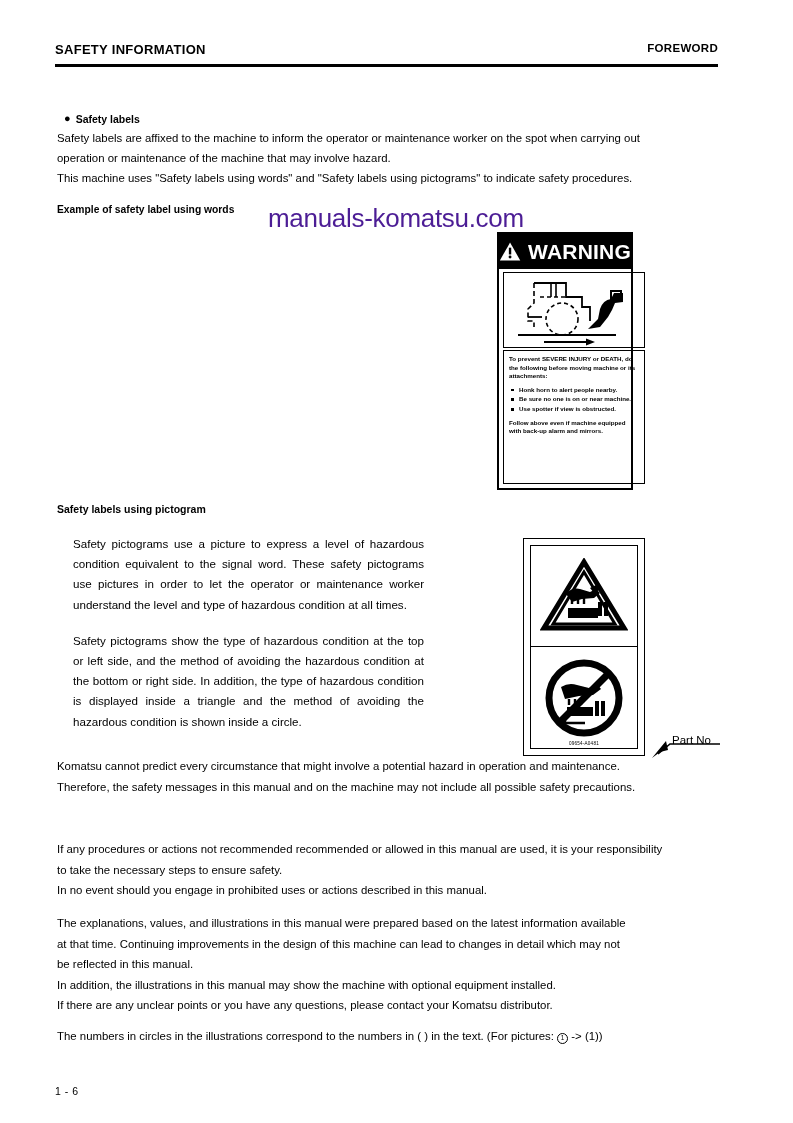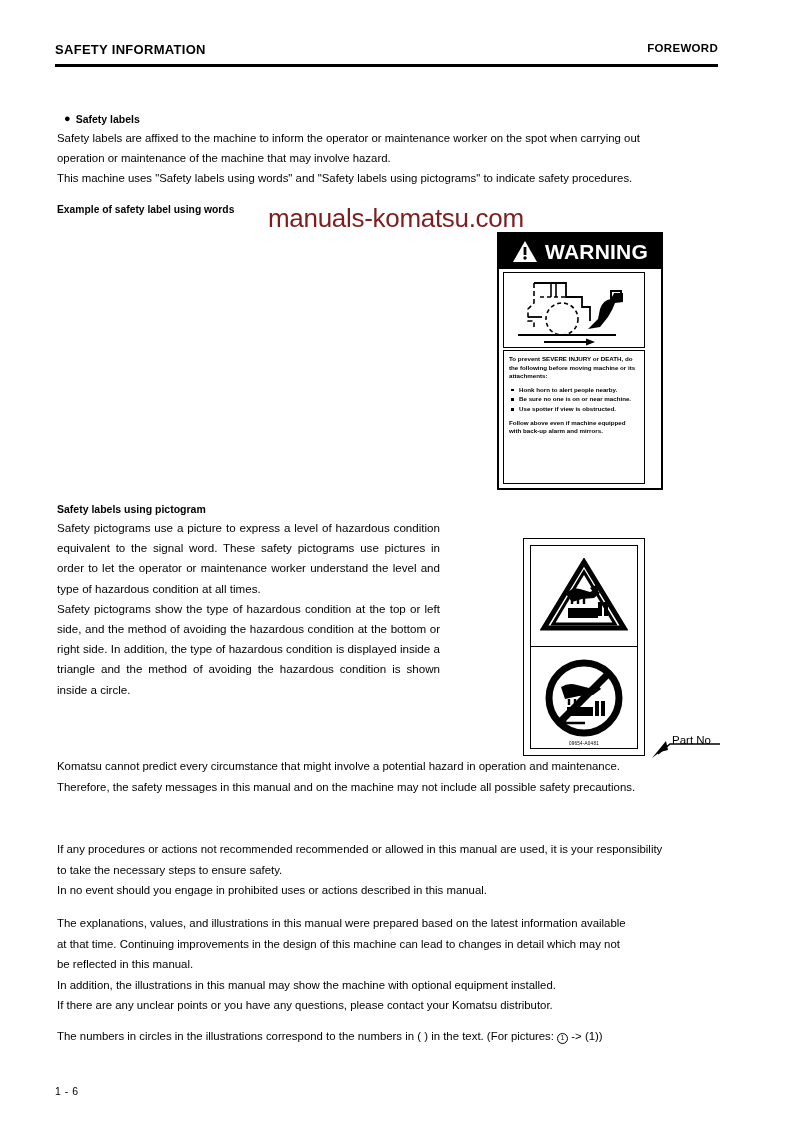--- a/index.html
+++ b/index.html
@@ -89,29 +89,29 @@
     font-weight: bold;
     text-align: right;
   }
 
   .watermark {
     position: absolute;
     left: 268px;
     top: 203px;
     font-size: 26px;
     letter-spacing: -0.3px;
-    color: #7f1d1d;
+    color: #4c1d95;
   }
 
   
   .warning-label {
     position: absolute;
     left: 497px;
     top: 232px;
-    width: 166px;
+    width: 136px;
     height: 258px;
     border: 2px solid #000;
     background: #fff;
     box-sizing: border-box;
   }
   .warning-bar {
     position: absolute;
     left: 0; top: 0;
     width: 100%;
     height: 35px;
@@ -182,21 +182,21 @@
   }
   .pict-body {
     position: absolute;
     left: 57px;
     top: 518px;
     width: 383px;
     font-size: 11.6px;
     line-height: 20.2px;
     text-align: justify;
   }
-  .pict-body p { margin: 0; }
+  .pict-body p { margin: 16px; }
 
   
   .pictogram-label {
     position: absolute;
     left: 523px;
     top: 538px;
     width: 122px;
     height: 218px;
     border: 1.8px solid #000;
     background: #fff;

